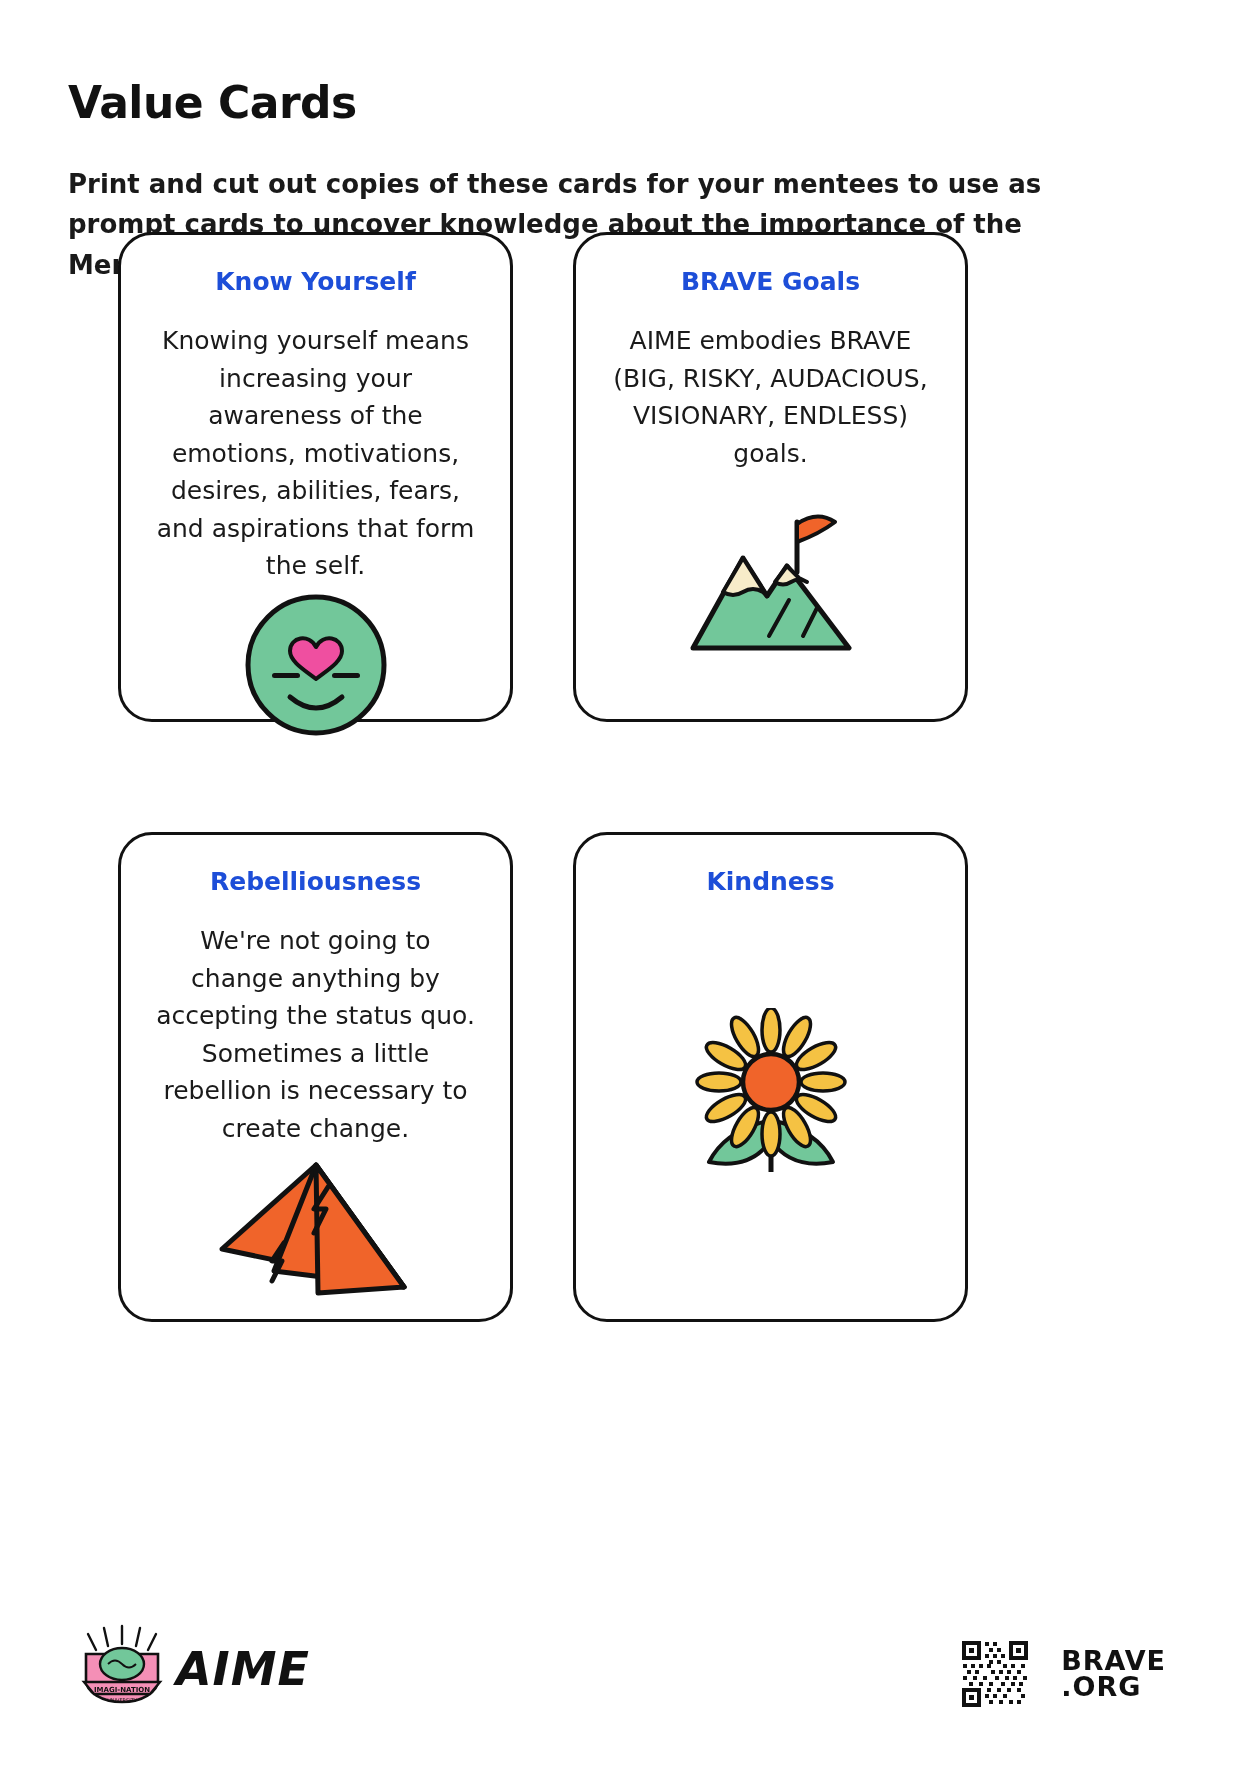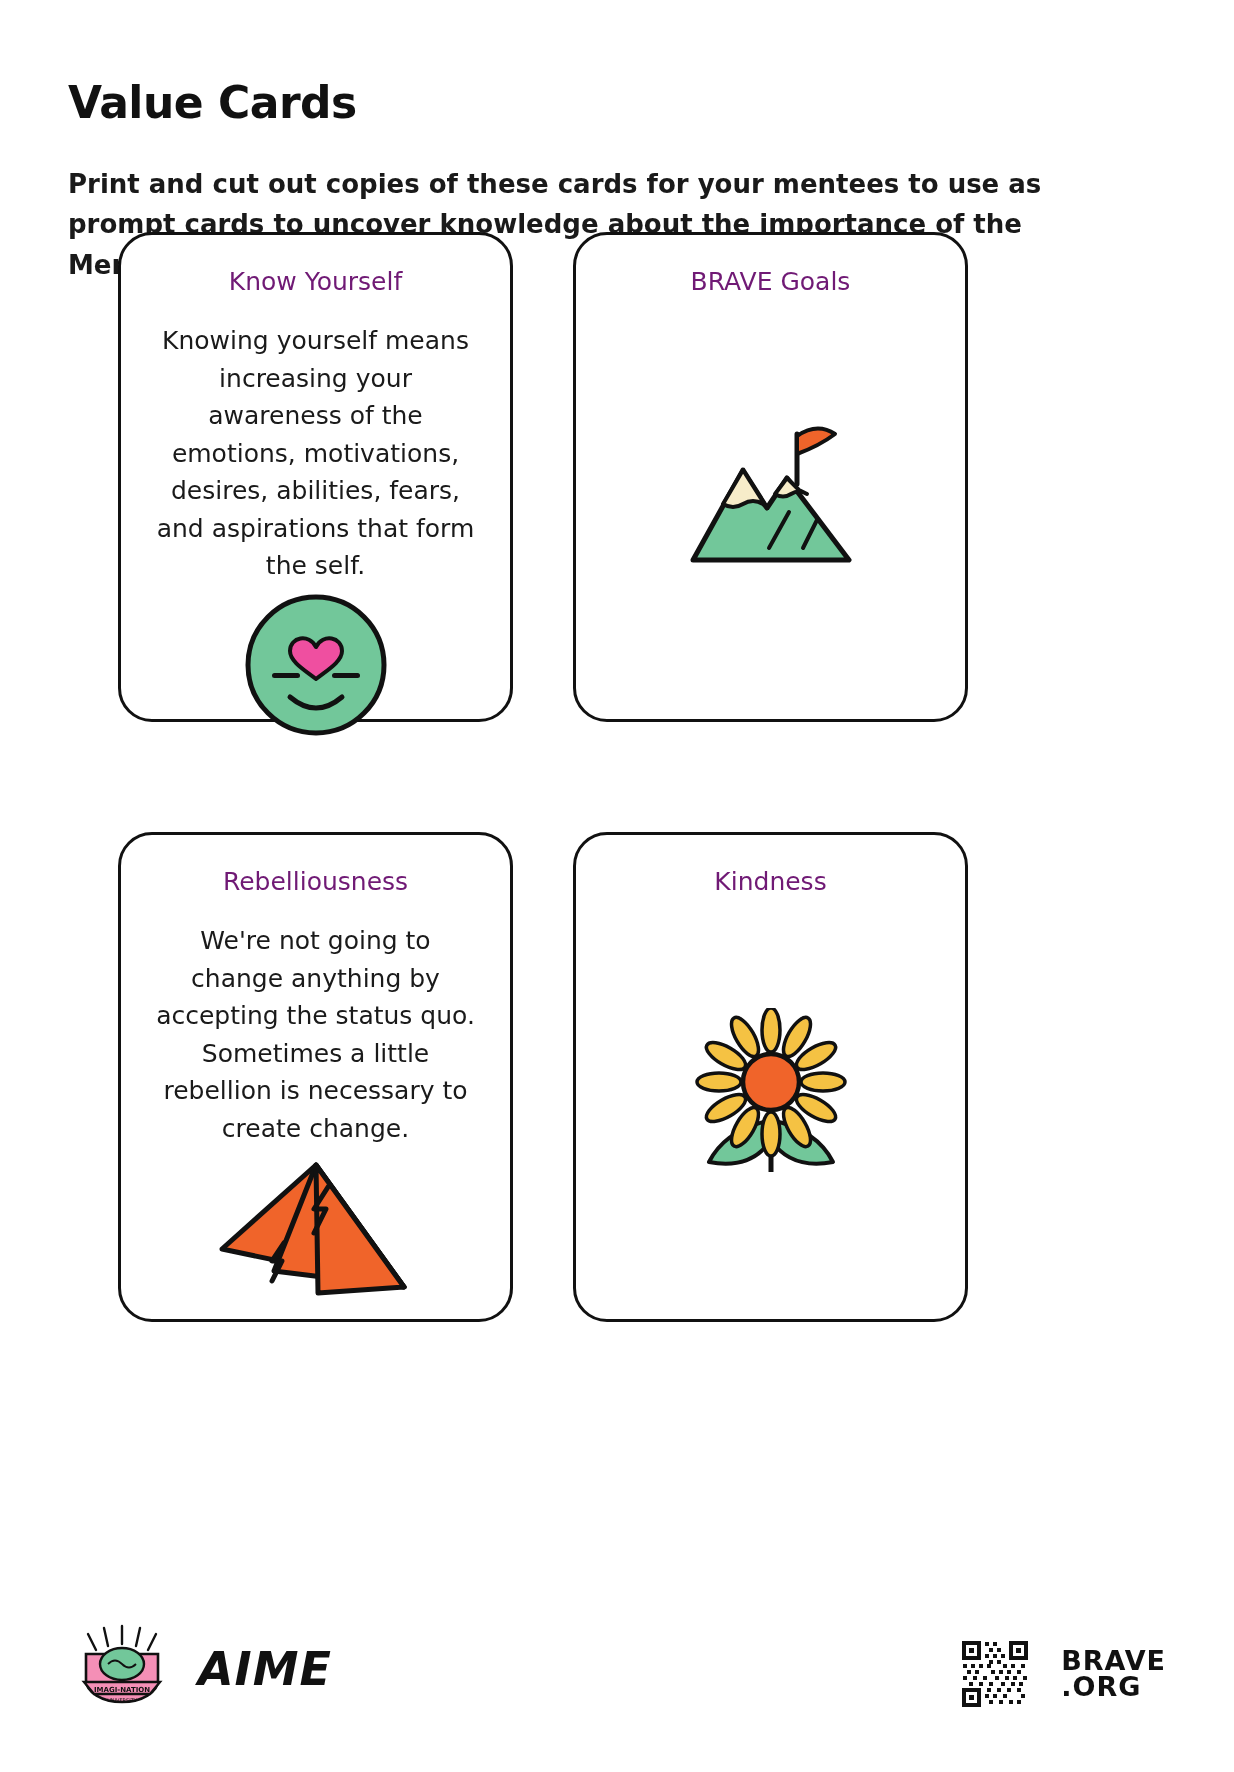--- a/index.html
+++ b/index.html
@@ -67,23 +67,23 @@
     border-radius: 34px;
     background: #ffffff;
     padding: 26px 24px 20px 24px;
     display: flex;
     flex-direction: column;
     align-items: center;
   }
 
   .card-title {
     font-size: 25px;
-    font-weight: 400;
+    font-weight: 700;
     text-align: center;
-    color: #701a75;
+    color: #1d4ed8;
     margin-top: 6px;
   }
 
   .card-body {
     margin-top: 26px;
     font-size: 25px;
     line-height: 1.5;
     text-align: center;
     color: #1a1a1a;
     padding: 0 6px;
@@ -105,21 +105,20 @@
     bottom: 0;
     width: 1234px;
     height: 200px;
   }
   .footer-left {
     position: absolute;
     left: 68px;
     bottom: 58px;
     display: flex;
     align-items: center;
-    gap: 22px;
   }
   .aime-wordmark {
     font-size: 46px;
     font-weight: 700;
     font-style: italic;
     letter-spacing: 1px;
     font-family: "DejaVu Sans", "Liberation Sans", sans-serif;
     color: #111111;
   }
   .footer-right {
@@ -166,20 +165,21 @@
             <path d="M80 62 c-7 -14 -26 -10 -26 4 c0 11 16 20 26 28 c10 -8 26 -17 26 -28 c0 -14 -19 -18 -26 -4 z" fill="#ef4fa0" stroke="#111111" stroke-width="4" stroke-linejoin="round"></path>
             <rect x="36" y="88" width="28" height="5" rx="2.5" fill="#111111"></rect>
             <rect x="96" y="88" width="28" height="5" rx="2.5" fill="#111111"></rect>
             <path d="M54 112 q26 22 52 0" fill="none" stroke="#111111" stroke-width="5" stroke-linecap="round"></path>
           </svg>
         </div>
       </div>
 
       <div class="card">
         <div class="card-title">BRAVE Goals</div>
+        <div class="card-body">AIME embodies BRAVE (BIG, RISKY, AUDACIOUS, VISIONARY, ENDLESS) goals.</div>
         <div class="card-illustration">
           <svg width="200" height="180" viewBox="0 0 200 180">
             <path d="M22 152 L72 62 L96 100 L116 70 L178 152 Z" fill="#72c79a" stroke="#111111" stroke-width="5" stroke-linejoin="round"></path>
             <path d="M72 62 L52 96 q10 6 20 0 q10 -6 20 0 L96 100 Z" fill="#f7ecc9" stroke="#111111" stroke-width="4" stroke-linejoin="round"></path>
             <path d="M116 70 L104 86 q8 5 16 0 q8 -5 16 0 L128 82 Z" fill="#f7ecc9" stroke="#111111" stroke-width="4" stroke-linejoin="round"></path>
             <path d="M98 140 L118 104 M132 140 L146 112" stroke="#111111" stroke-width="4" fill="none" stroke-linecap="round"></path>
             <line x1="126" y1="76" x2="126" y2="26" stroke="#111111" stroke-width="5" stroke-linecap="round"></line>
             <path d="M126 28 q20 -14 38 -2 q-16 12 -38 20 z" fill="#f0642a" stroke="#111111" stroke-width="4" stroke-linejoin="round"></path>
           </svg>
         </div>

